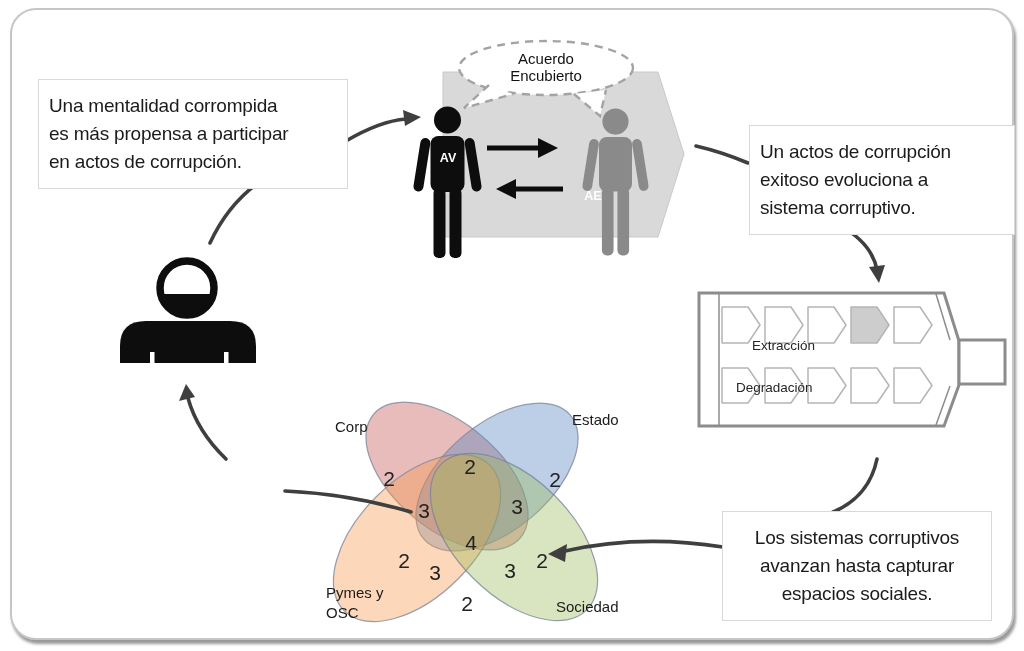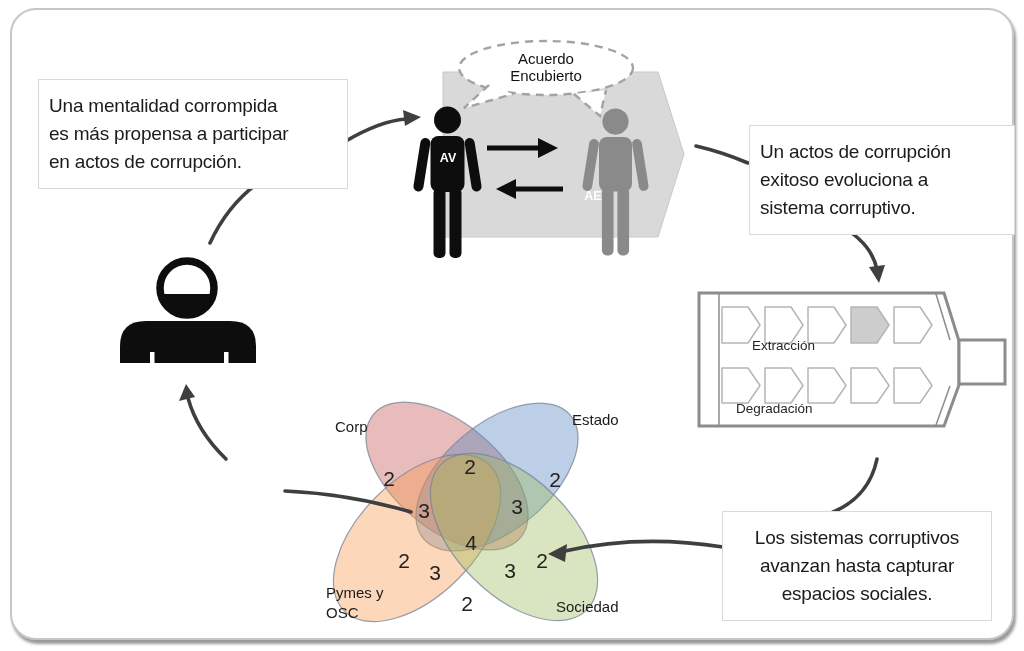--- a/index.html
+++ b/index.html
@@ -136,21 +136,21 @@
 
   <div class="bubble-text">
     <div>Acuerdo</div>
     <div>Encubierto</div>
   </div>
 
   <div class="actor-label" style="left:448px;top:158px;">AV</div>
   <div class="actor-label" style="left:593px;top:148px;margin-top:48px;">AE</div>
 
   <div class="mlabel" style="left:752px;top:329px;margin-top:16px;">Extracción</div>
-  <div class="mlabel" style="left:736px;top:408px;">Degradación</div>
+  <div class="mlabel" style="left:736px;top:387px;">Degradación</div>
 
   <div class="vlabel" style="left:335px;top:417px;">Corp</div>
   <div class="vlabel" style="left:572px;top:410px;">Estado</div>
   <div class="vlabel" style="left:326px;top:583px;">
     <div>Pymes y</div>
     <div>OSC</div>
   </div>
   <div class="vlabel" style="left:556px;top:597px;">Sociedad</div>
 
   <span class="vnum" style="left:470px;top:467px;">2</span>

